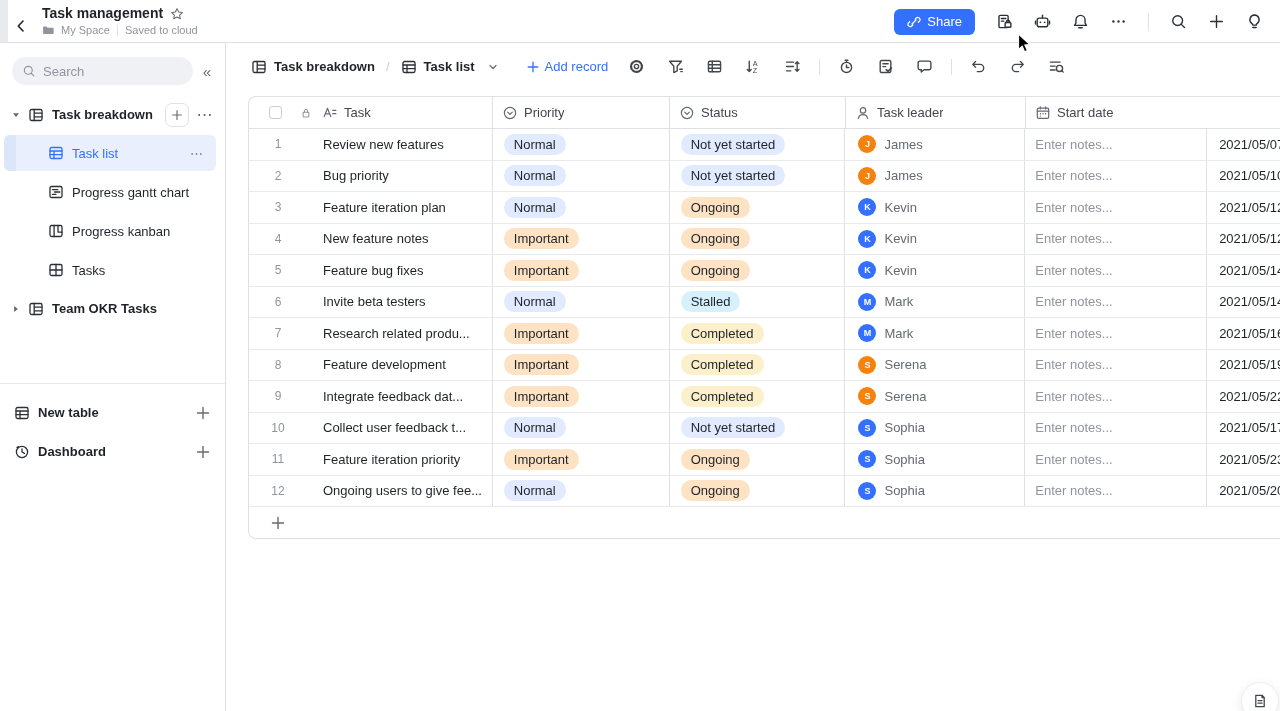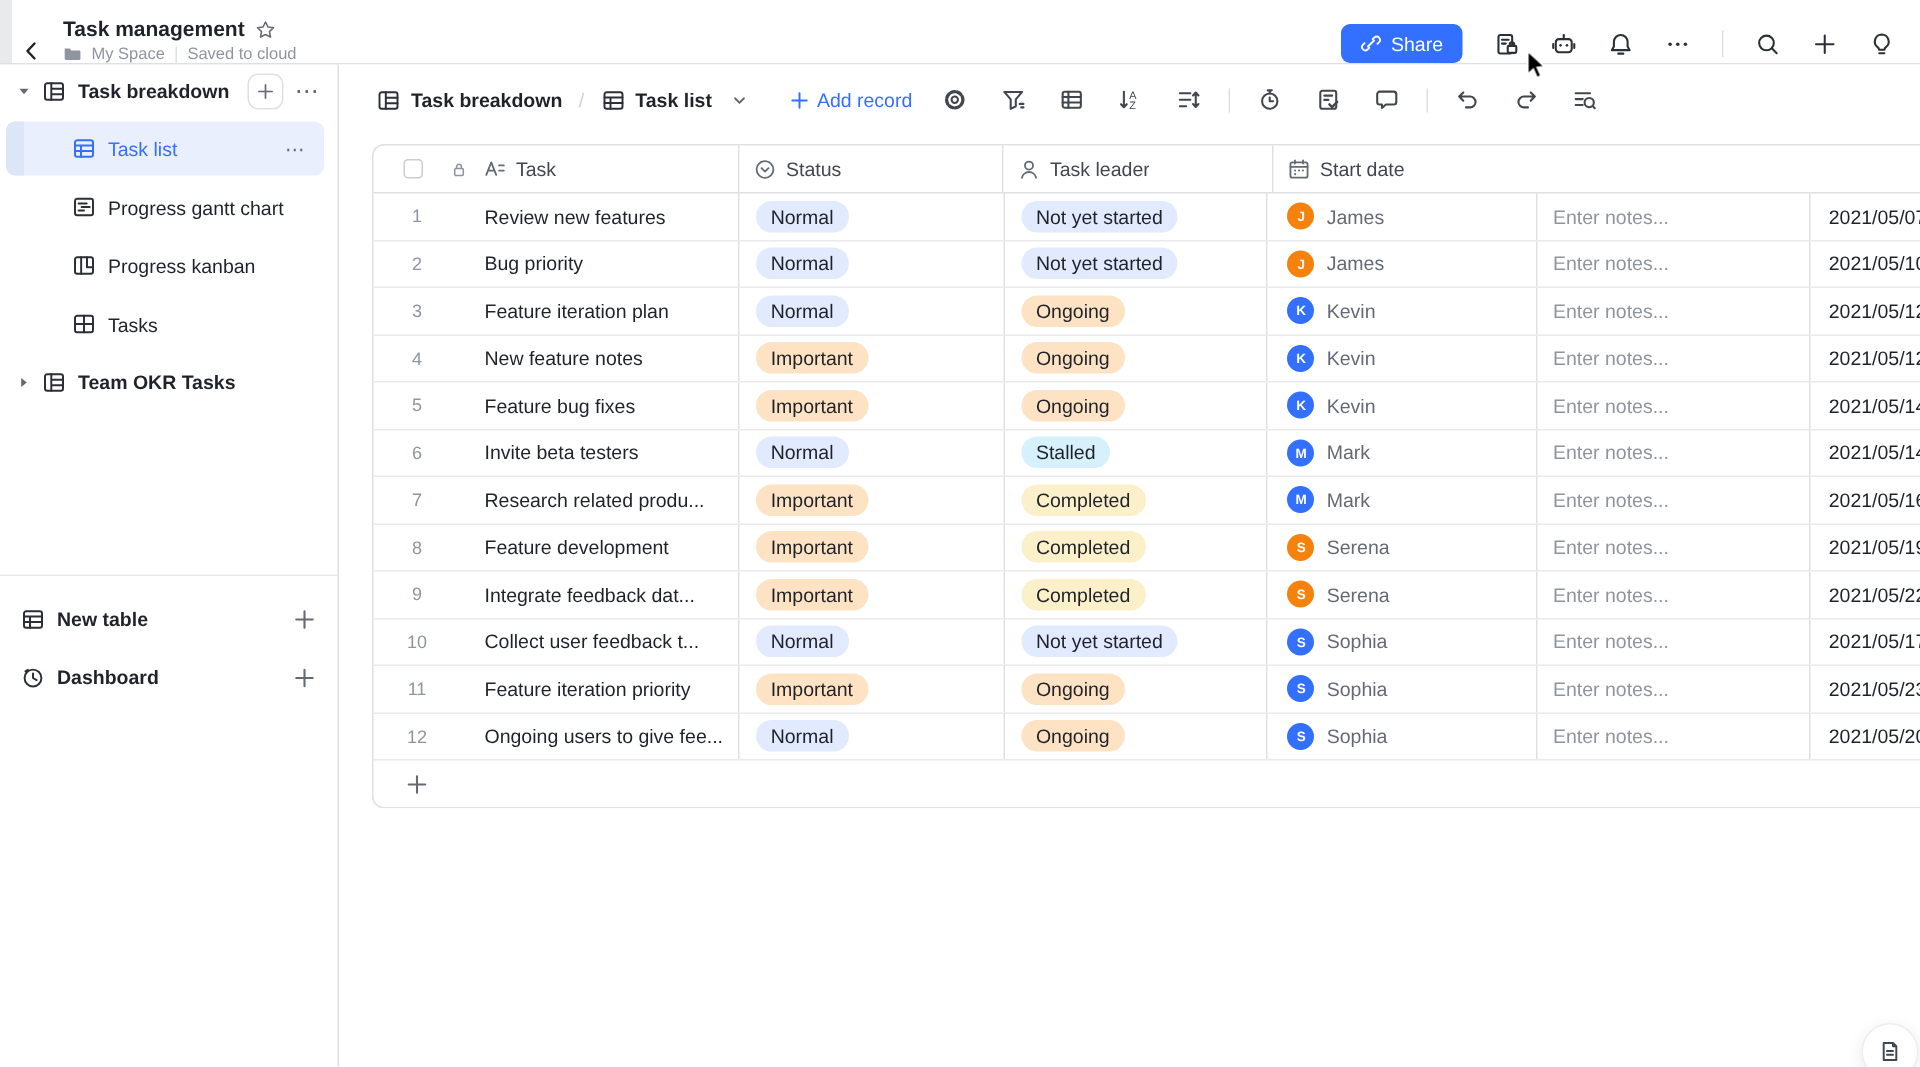--- a/index.html
+++ b/index.html
@@ -3,21 +3,21 @@
 <meta charset="utf-8">
 <style>
   * { margin:0; padding:0; box-sizing:border-box; }
   html,body { width:1280px; height:711px; overflow:hidden; background:#fff;
     font-family:"Liberation Sans", sans-serif; color:#1F2329; }
   svg { display:block; }
   .ic { stroke:currentColor; fill:none; stroke-width:1.3; stroke-linecap:round; stroke-linejoin:round; }
   .i12{width:12px;height:12px}.i14{width:14px;height:14px}.i16{width:16px;height:16px}.i17{width:17px;height:17px}
 
   
-  .topbar { position:relative; height:43px; border-bottom:1px solid #DEE0E3; display:flex; align-items:flex-end; background:#fff; }
+  .topbar { position:relative; height:43px; border-bottom:1px solid #DEE0E3; display:flex; align-items:center; background:#fff; }
   .window-edge { position:absolute; left:0; top:0; width:8px; height:42px; background:#E9EAEC; }
   .back-btn { width:42px; display:flex; justify-content:center; margin-top:9px; color:#1F2329; cursor:pointer; }
   .title-wrap { display:flex; flex-direction:column; margin-top:0; }
   .title-row { display:flex; align-items:center; gap:7px; font-size:14px; font-weight:600; color:#1F2329; margin-top:-1px; }
   .star { color:#646A73; margin-top:1px; }
   .subtitle-row { display:flex; align-items:center; gap:7px; font-size:11px; color:#8F959E; margin-top:3px; }
   .sub-divider { width:1px; height:11px; background:#DEE0E3; }
   .topbar-right { margin-left:auto; display:flex; align-items:center; gap:21px; padding-right:17px; margin-top:1px; height:26px; color:#2B2F36; }
   .share-btn { display:flex; align-items:center; gap:6px; background:#3370FF; color:#fff; font-size:13px; height:26px; padding:0 13px; border-radius:6px; cursor:pointer; }
   .tb-ic { cursor:pointer; }
@@ -183,20 +183,32 @@
             <path d="M6.4 13.7 h3.2"></path>
           </svg>
         </span>
       </span>
   </div>
 </div>
 
 <div class="app">
 
   <div class="sidebar">
+    <div class="search-row">
+      <div class="search-pill">
+        <span>
+            <svg class="ic i14" viewBox="0 0 16 16">
+              <circle cx="7.2" cy="7.2" r="4.5"></circle>
+              <path d="M10.6 10.6 L13.5 13.5"></path>
+            </svg>
+          </span>
+        <span>Search</span>
+      </div>
+      <span class="collapse-btn">«</span>
+    </div>
     <div class="tree">
       <div class="base-row">
         <span class="caret">
             <svg class="i12" viewBox="0 0 16 16">
               <path d="M4 5.5 h8 L8 10.5 Z"></path>
             </svg>
           </span>
         <span class="base-icon">
             <svg class="ic i16" viewBox="0 0 16 16">
               <rect x="2" y="2.5" width="12" height="11" rx="1.5"></rect>
@@ -417,20 +429,29 @@
                 <path d="M5.9 7.1 V5.5 a2.1 2.1 0 0 1 4.2 0 v1.6"></path>
               </svg>
             </span>
      <span class="f-icon">
               <svg class="ic i16" viewBox="0 0 16 16" style="stroke-width:1.2">
                 <path d="M2.2 11.6 L5.5 3.3 L8.8 11.6 M3.4 8.8 h4.2"></path>
                 <path d="M10.7 5.3 h3.2 M10.7 8.7 h3.2"></path>
               </svg>
             </span>
      <span class="h-label">Task</span>
+   </div>
+   <div class="hcell" style="width:177px">
+     <span class="f-icon">
+              <svg class="ic i16" viewBox="0 0 16 16" style="stroke-width:1.2">
+                <circle cx="8" cy="8" r="5.6"></circle>
+                <path d="M5.7 7.1 L8 9.4 L10.3 7.1"></path>
+              </svg>
+            </span>
+     <span class="h-label">Priority</span>
    </div>
    <div class="hcell" style="width:176px">
      <span class="f-icon">
               <svg class="ic i16" viewBox="0 0 16 16" style="stroke-width:1.2">
                 <circle cx="8" cy="8" r="5.6"></circle>
                 <path d="M5.7 7.1 L8 9.4 L10.3 7.1"></path>
               </svg>
             </span>
      <span class="h-label">Status</span>
    </div>

